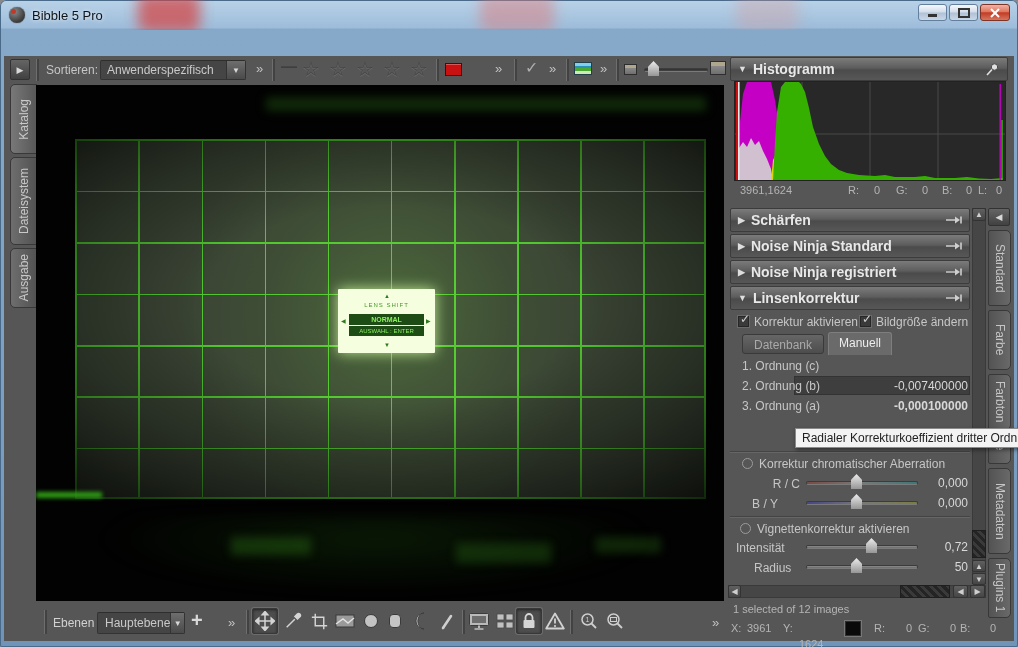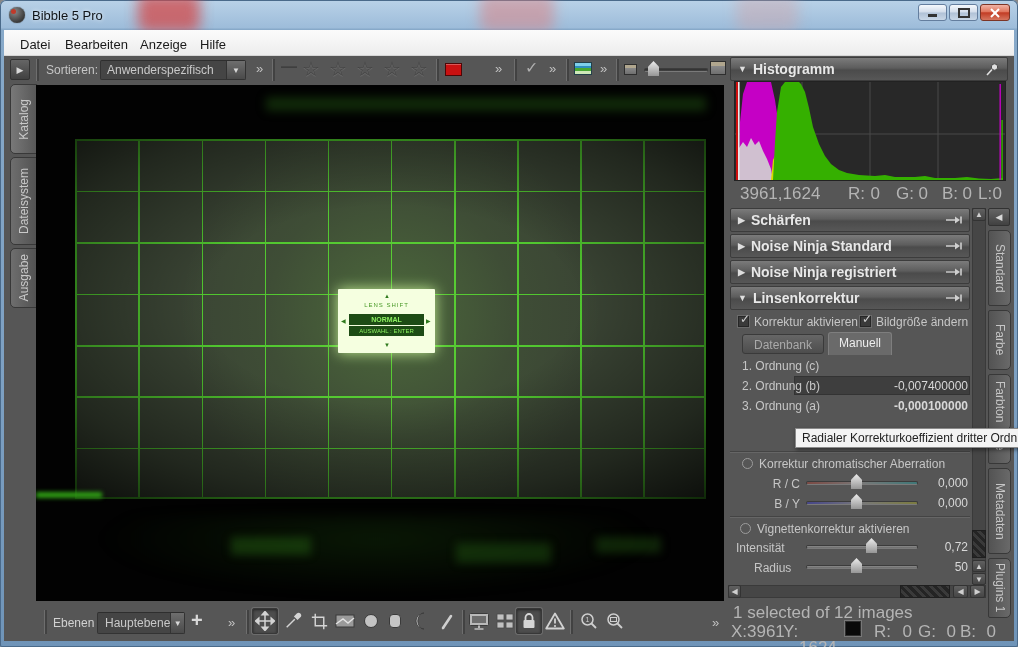--- a/index.html
+++ b/index.html
@@ -63,21 +63,21 @@
   .vtabR{left:988px;width:23px;background:linear-gradient(to left,#696969,#535353);border:1px solid #383838;
          border-radius:2px 5px 5px 2px;color:#c6c6c6;font-size:12px;display:flex;align-items:center;justify-content:center;}
   .vtabR span{writing-mode:vertical-rl;}
   .vtabL{left:6px;width:28px;background:linear-gradient(to right,#6e6e6e,#515151);border:1px solid #383838;
          border-radius:5px 2px 2px 5px;color:#c9c9c9;font-size:12px;display:flex;align-items:center;justify-content:center;}
   .vtabL span{writing-mode:vertical-rl;transform:rotate(180deg);}
   #tooltip{left:795px;top:428px;width:230px;height:20px;background:#f3f3f3;border:1px solid #8a8a8a;color:#222;
            font-size:12px;line-height:18px;padding:0 6px;box-shadow:1px 2px 4px rgba(0,0,0,.45);z-index:60;white-space:nowrap;overflow:hidden;}
   .ibox{width:26px;height:26px;display:flex;align-items:center;justify-content:center;}
   .ibox.pressed{background:#4d4d4d;border:1px solid #383838;border-radius:2px;box-shadow:inset 0 1px 3px rgba(0,0,0,.55),0 0 0 1px #6c6c6c;}
-  .stxt{font-size:17px;color:#b4b4b4;}
+  .stxt{font-size:11px;color:#b4b4b4;}
 </style>
 </head>
 <body>
 
 <div id="win">
 
   <div id="titlebar" class="abs">
     <div class="blob" style="left:138px;top:-6px;width:62px;height:38px;background:#d24848;opacity:.75;"></div>
     <div class="blob" style="left:480px;top:-6px;width:74px;height:38px;background:#dc7d7d;opacity:.5;"></div>
     <div class="blob" style="left:736px;top:-6px;width:62px;height:38px;background:#d89c9c;opacity:.35;"></div>
@@ -92,26 +92,20 @@
       <div style="width:8px;height:6px;border:2px solid #333;"></div>
     </div>
     <div class="abs winbtn close" style="left:980px;width:30px;">
       <svg width="10" height="10">
           <line x1="1" y1="1" x2="9" y2="9" stroke="#fff" stroke-width="2"></line>
           <line x1="9" y1="1" x2="1" y2="9" stroke="#fff" stroke-width="2"></line>
         </svg>
     </div>
   </div>
 
-  <div id="menubar" class="abs">
-    <span class="abs mitem" style="left:10px;">Datei</span>
-    <span class="abs mitem" style="left:55px;">Bearbeiten</span>
-    <span class="abs mitem" style="left:130px;">Anzeige</span>
-    <span class="abs mitem" style="left:190px;">Hilfe</span>
-  </div>
 
   <div id="client" class="abs">
 
     <div class="abs smallbtn" style="left:6px;top:3px;width:20px;height:21px;">
         <span>▶</span>
       </div>
     <div class="abs sep" style="left:32px;top:3px;height:22px;"></div>
     <span class="abs lbl" style="left:42px;top:7px;">Sortieren:</span>
     <div class="abs ddown" style="left:96px;top:4px;width:146px;height:20px;padding-left:6px;">
       <span>Anwenderspezifisch</span>
@@ -274,21 +268,21 @@
   <span class="abs lbl" style="left:742px;top:399px;">3. Ordnung (a)</span>
   <span class="abs val" style="left:848px;top:399px;width:120px;font-weight:bold;">-0,000100000</span>
 
   <div class="abs" style="left:730px;top:451px;width:240px;height:1px;background:#444;box-shadow:0 1px 0 #666;"></div>
   <div class="abs radio" style="left:742px;top:458px;"></div>
   <span class="abs lbl" style="left:759px;top:457px;">Korrektur chromatischer Aberration</span>
   <span class="abs lbl" style="left:730px;top:477px;width:70px;text-align:right;">R / C</span>
   <div class="abs strack" style="left:806px;top:481px;width:112px;background:linear-gradient(to right,#7c4a44,#787878 50%,#3f7878);"></div>
   <div class="abs shandle" style="left:851px;top:474px;"></div>
   <span class="abs val" style="left:928px;top:476px;width:40px;">0,000</span>
-  <span class="abs lbl" style="left:730px;top:497px;width:70px;text-align:right;">B / Y</span>
+  <span class="abs lbl" style="left:730px;top:497px;width:70px;text-align:center;">B / Y</span>
   <div class="abs strack" style="left:806px;top:501px;width:112px;background:linear-gradient(to right,#46468a,#787878 50%,#7c7c40);"></div>
   <div class="abs shandle" style="left:851px;top:494px;"></div>
   <span class="abs val" style="left:928px;top:496px;width:40px;">0,000</span>
 
   <div class="abs" style="left:730px;top:516px;width:240px;height:1px;background:#444;box-shadow:0 1px 0 #666;"></div>
   <div class="abs radio" style="left:740px;top:523px;"></div>
   <span class="abs lbl" style="left:757px;top:522px;">Vignettenkorrektur aktivieren</span>
   <span class="abs lbl" style="left:736px;top:541px;">Intensität</span>
   <div class="abs strack" style="left:806px;top:545px;width:112px;background:linear-gradient(#8c8c8c,#6a6a6a);"></div>
   <div class="abs shandle" style="left:866px;top:538px;"></div>

